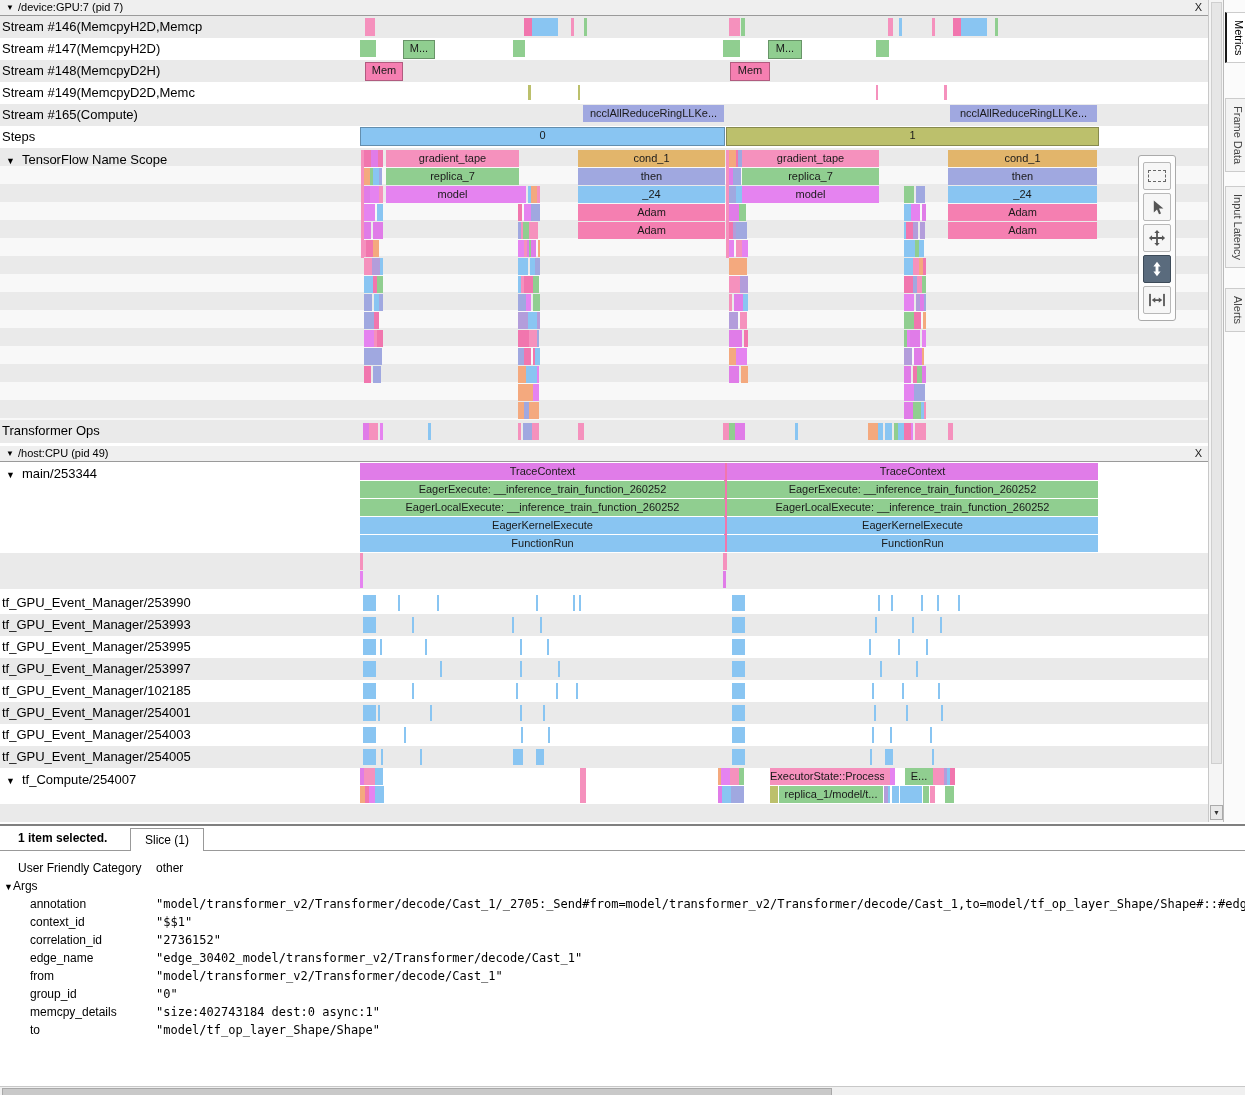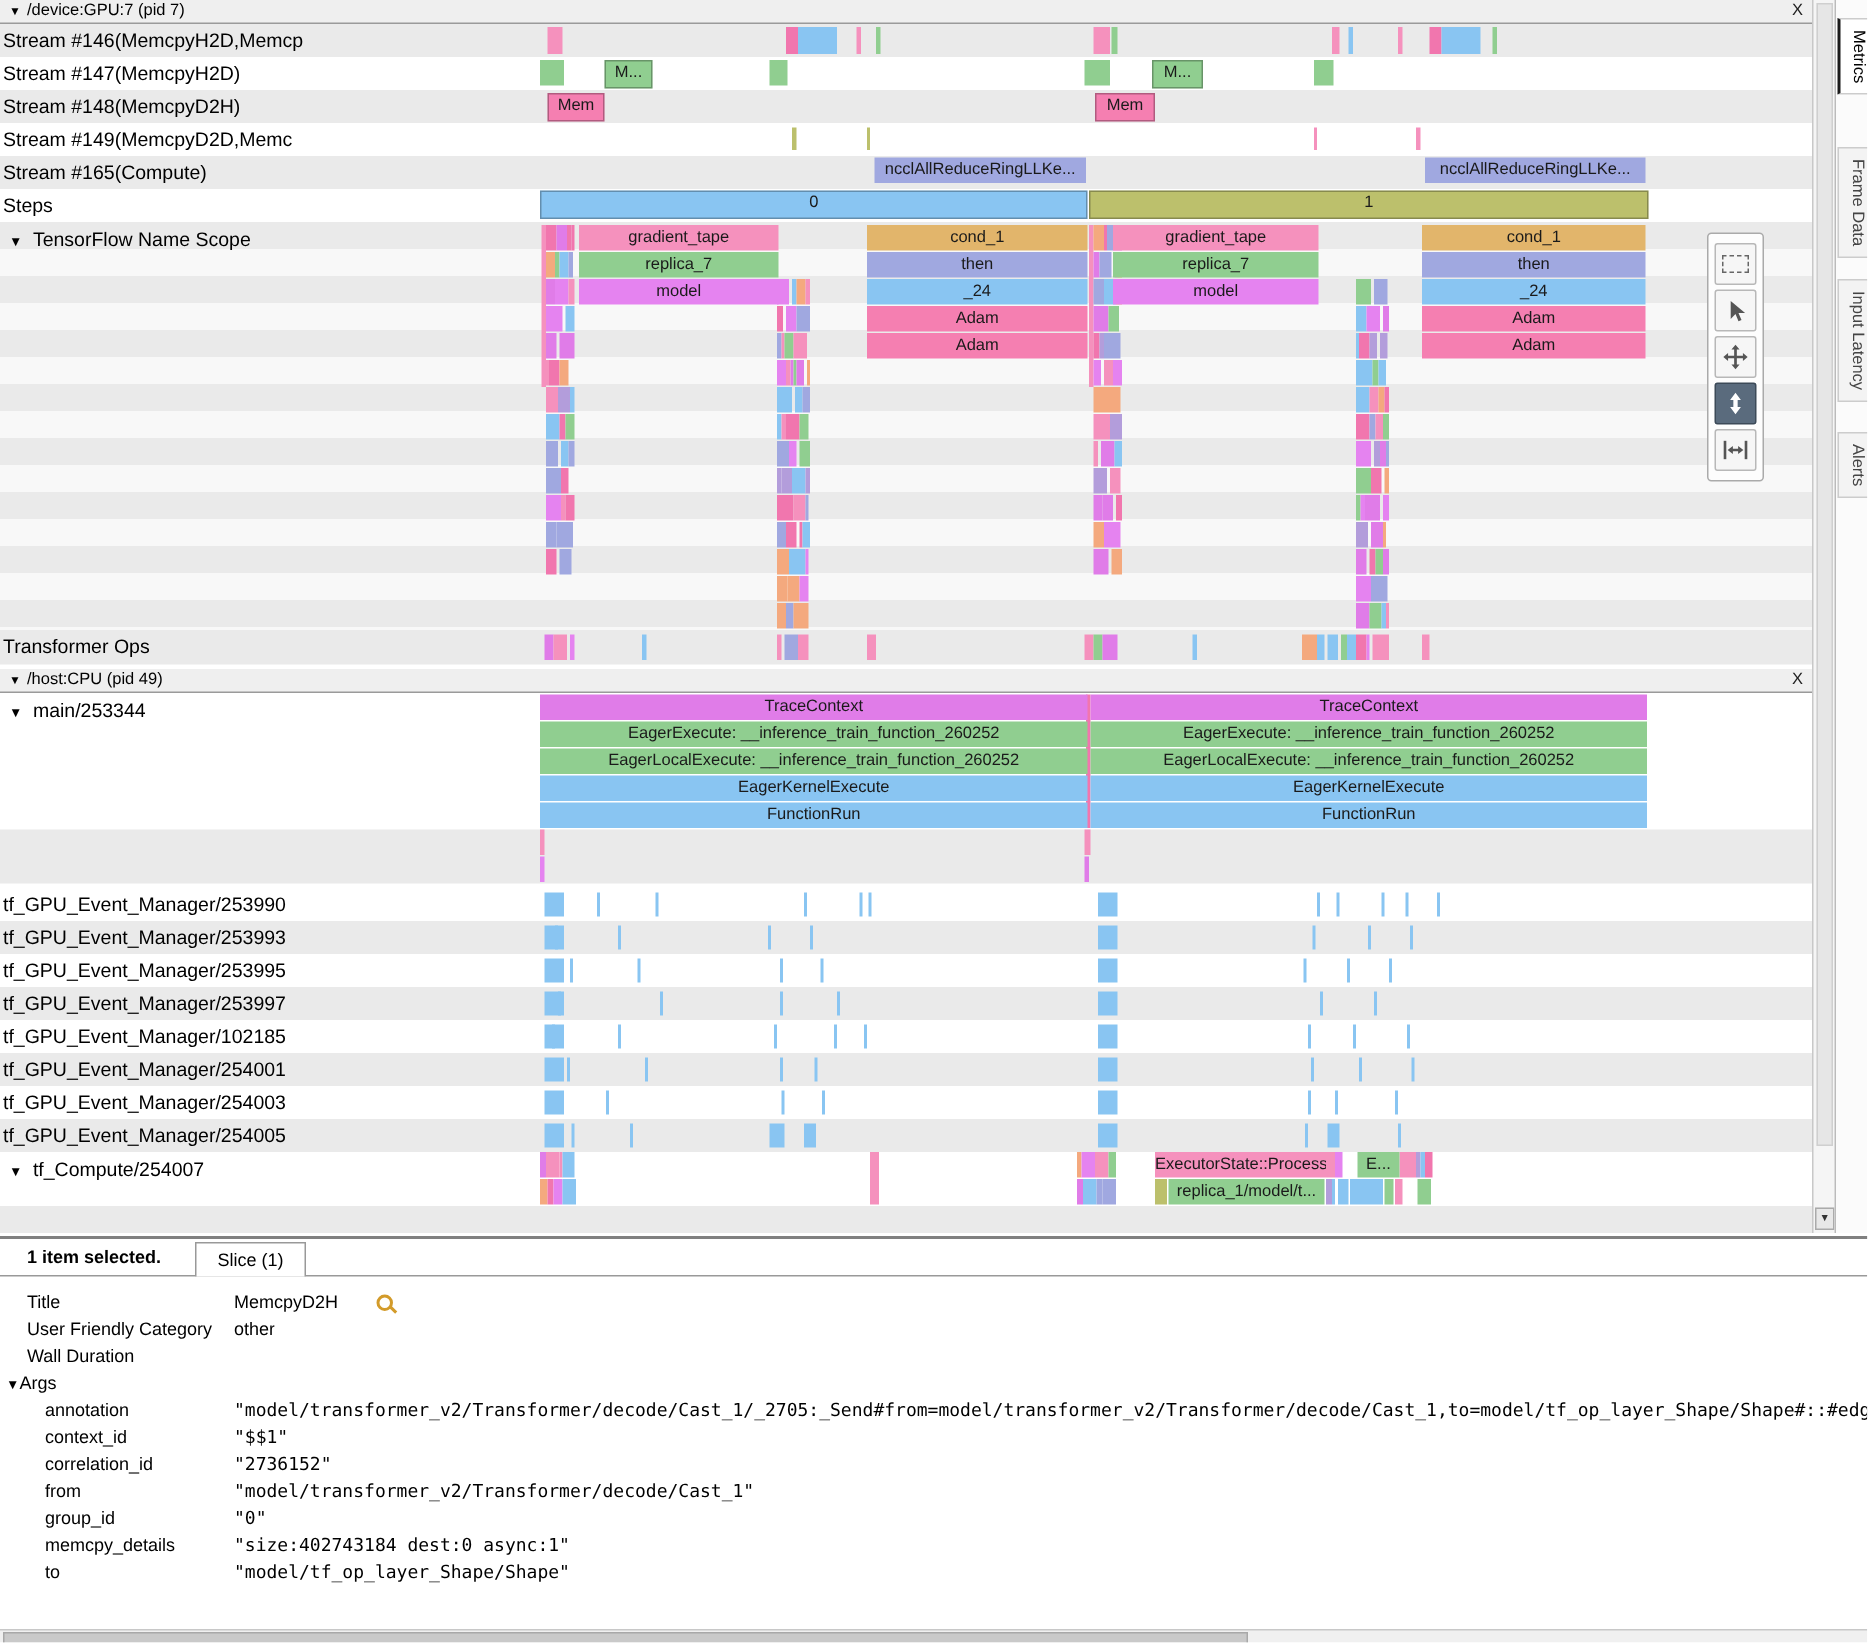--- a/index.html
+++ b/index.html
@@ -517,47 +517,42 @@
     </div>
   </div>
 
   <div class="details">
     <div class="tabbar">
       <span class="summary">1 item selected.</span>
       <span class="tab">Slice (1)</span>
     </div>
     <div class="fields">
       <div class="kv">
-        <span class="k">Title</span>
-        <span class="v">MemcpyD2H</span>
-        <span class="mag"></span>
-      </div>
-      <div class="kv">
         <span class="k">User Friendly Category</span>
         <span class="v">other</span>
       </div>
-      <div class="kv">
-        <span class="k">Wall Duration</span>
-        <span class="v"></span>
-      </div>
       <div class="args-head"><span class="tri2">▼</span><span>Args</span></div>
 
       <div class="kv arg">
           <span class="k">annotation</span>
           <span class="v">"model/transformer_v2/Transformer/decode/Cast_1/_2705:_Send#from=model/transformer_v2/Transformer/decode/Cast_1,to=model/tf_op_layer_Shape/Shape#::#edge"</span>
         </div>
       <div class="kv arg">
           <span class="k">context_id</span>
           <span class="v">"$$1"</span>
         </div>
       <div class="kv arg">
           <span class="k">correlation_id</span>
           <span class="v">"2736152"</span>
         </div>
       <div class="kv arg">
+          <span class="k">edge_name</span>
+          <span class="v">"edge_30402_model/transformer_v2/Transformer/decode/Cast_1"</span>
+        </div>
+      <div class="kv arg">
           <span class="k">from</span>
           <span class="v">"model/transformer_v2/Transformer/decode/Cast_1"</span>
         </div>
       <div class="kv arg">
           <span class="k">group_id</span>
           <span class="v">"0"</span>
         </div>
       <div class="kv arg">
           <span class="k">memcpy_details</span>
           <span class="v">"size:402743184 dest:0 async:1"</span>

